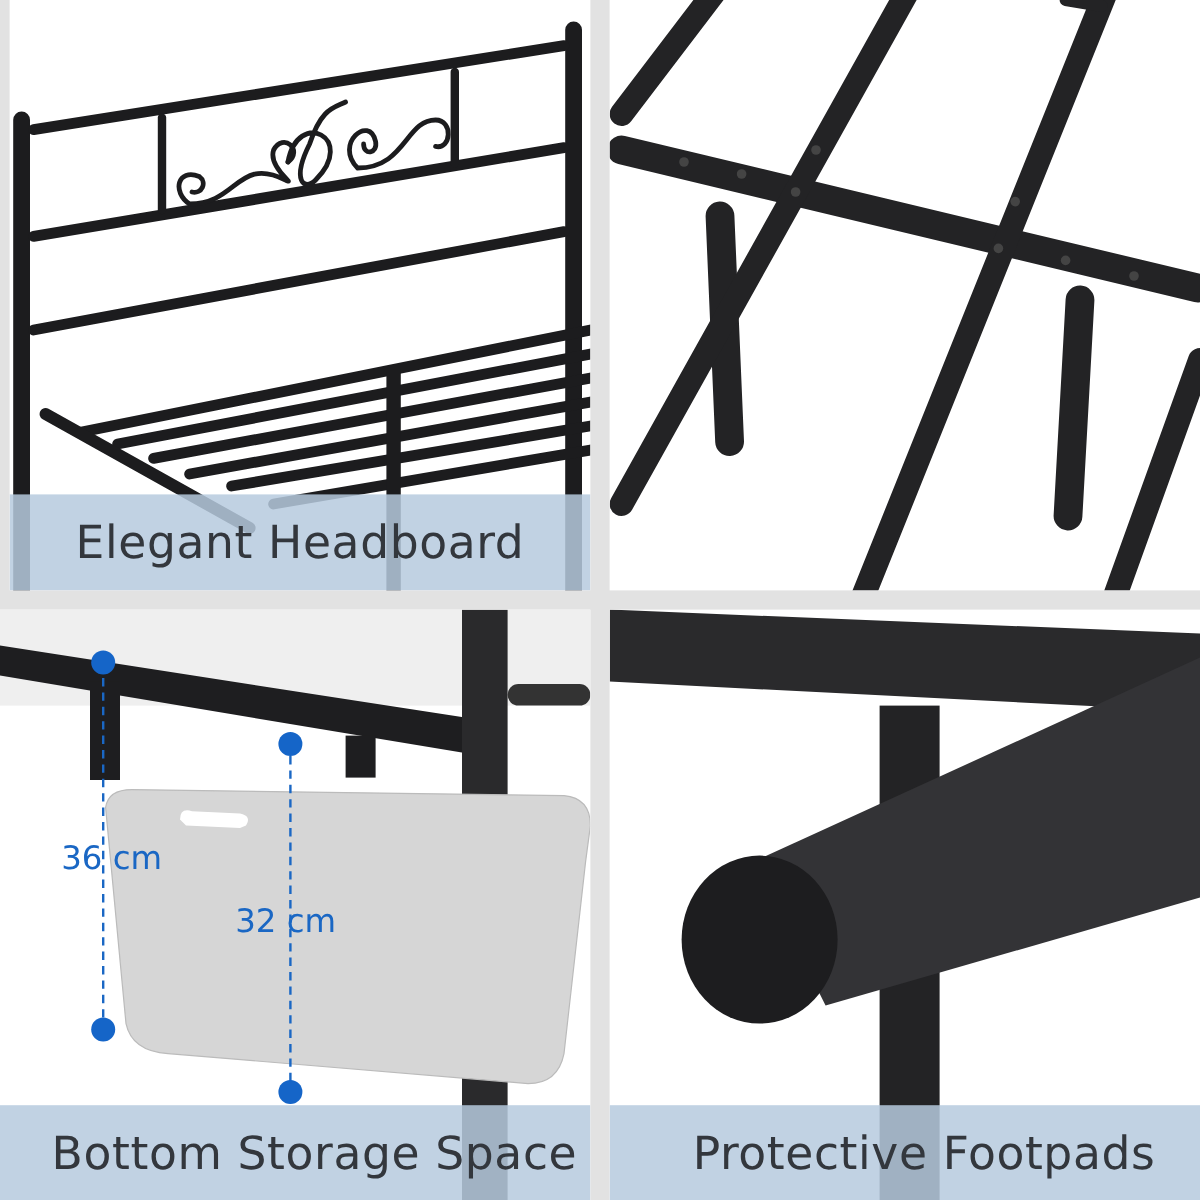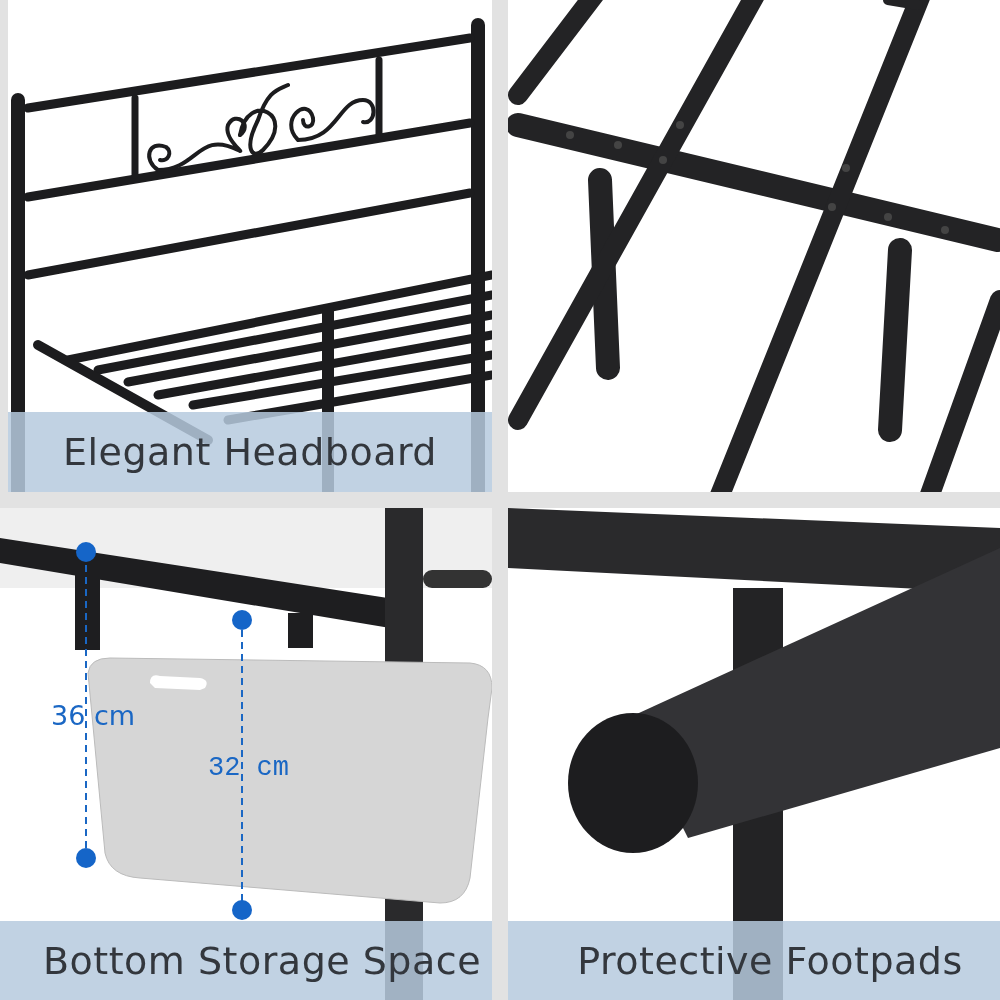--- a/index.html
+++ b/index.html
@@ -92,21 +92,21 @@
     <path d="M150,175 Q150,165 160,168 L200,170 Q210,172 205,180 L200,182 L155,180 Z" fill="#ffffff"></path>
 
     <line x1="86" y1="45" x2="86" y2="350" stroke="#1a67c4" stroke-width="2" stroke-dasharray="7,5"></line>
     <line x1="242" y1="110" x2="242" y2="400" stroke="#1a67c4" stroke-width="2" stroke-dasharray="7,5"></line>
     <circle cx="86" cy="44" r="10" fill="#1565c8"></circle>
     <circle cx="86" cy="350" r="10" fill="#1565c8"></circle>
     <circle cx="242" cy="112" r="10" fill="#1565c8"></circle>
     <circle cx="242" cy="402" r="10" fill="#1565c8"></circle>
   </svg>
   <div class="dim" style="left:40px; top:192px;margin-left:11px;">36 cm</div>
-  <div class="dim" style="left:208px; top:245px;font-family:Liberation Mono, monospace;">32 cm</div>
+  <div class="dim" style="left:196px; top:245px;">32 cm</div>
   <div class="caption">Bottom Storage Space</div>
 </div>
 
 <div class="panel p4">
   <svg width="492" height="492">
 
     <polygon points="0,0 492,20 492,85 0,60" fill="#2a2a2c"></polygon>
 
     <rect x="225" y="80" width="50" height="412" fill="#232325"></rect>
 

